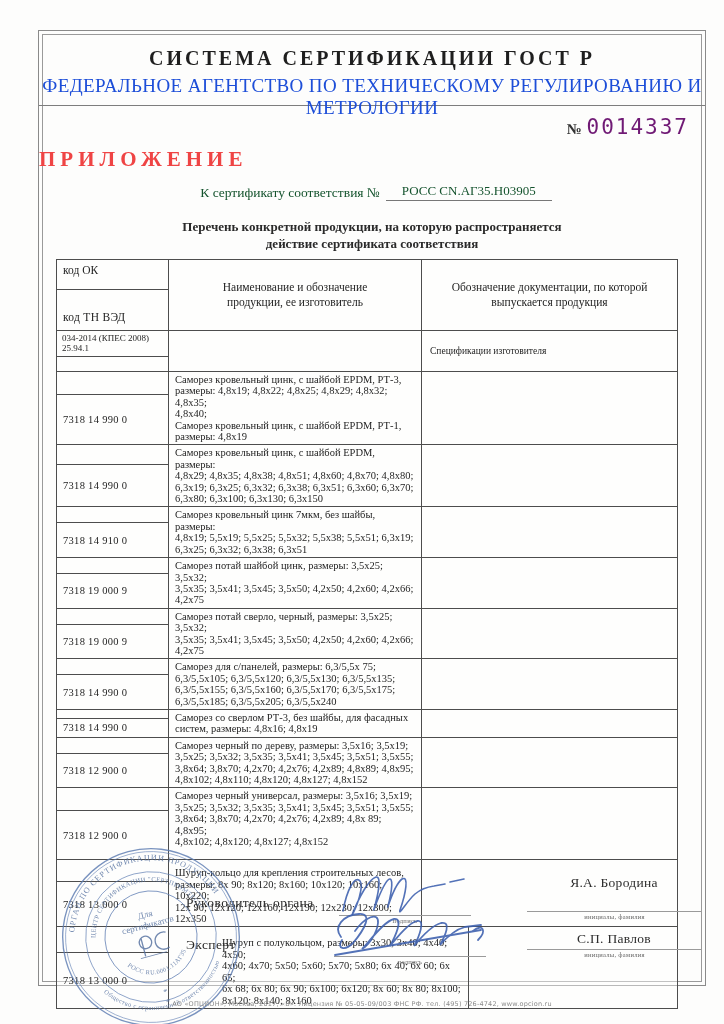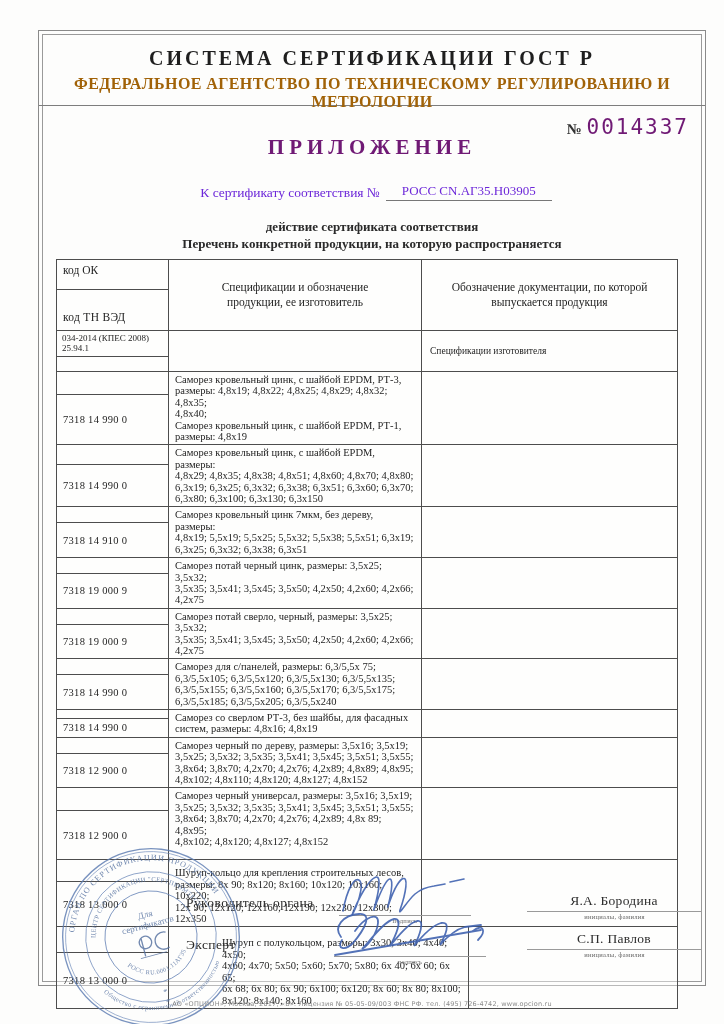--- a/index.html
+++ b/index.html
@@ -8,28 +8,28 @@
     background:#fdfdfc;
     font-family:"Liberation Serif","DejaVu Serif",serif;
     color:#242424;
     -webkit-font-smoothing:antialiased;
   }
   .frame{position:absolute;left:38px;top:30px;width:666px;height:954px;border:1px solid #8a8a8a;}
   .frame-inner{position:absolute;inset:3px;border:1px solid #9a9a9a;pointer-events:none;}
   
   .header{position:absolute;left:0;right:0;top:0;height:74px;border-bottom:1px solid #7d7d7d;text-align:center;}
   .sys-title{margin-top:16px;font-size:20px;font-weight:bold;letter-spacing:3px;color:#1e1e1e;}
-  .agency{margin-top:5px;font-size:16px;font-weight:bold;letter-spacing:.4px;color:#a16207;}
+  .agency{margin-top:5px;font-size:19px;font-weight:normal;letter-spacing:.4px;color:#1d4ed8;}
   
   .blank-no{position:absolute;right:16px;top:84px;white-space:nowrap;}
   .blank-no .pref{font-size:15px;color:#333;margin-right:5px;font-weight:bold;}
   .blank-no .digits{font-family:"DejaVu Sans Mono",monospace;font-size:21px;color:#701a75;letter-spacing:2px;}
   
-  .doc-title{position:absolute;left:0;right:0;top:104px;text-align:center;font-size:21px;font-weight:bold;letter-spacing:5px;color:#701a75;}
-  .cert-line{position:absolute;left:8px;right:0;top:152px;text-align:center;font-size:13.5px;color:#6d28d9;}
+  .doc-title{position:absolute;left:0;right:0;top:116px;text-align:left;font-size:21px;font-weight:bold;letter-spacing:5px;color:#ef4444;}
+  .cert-line{position:absolute;left:8px;right:0;top:152px;text-align:center;font-size:13.5px;color:#14532d;}
   .cert-line .cert-value{display:inline-block;border-bottom:1px solid #777;padding:0 16px 1px;margin-left:6px;font-size:13px;vertical-align:bottom;}
   .purpose{position:absolute;left:0;right:0;top:187px;text-align:center;font-size:13px;font-weight:bold;line-height:17px;color:#2a2a2a;}
   
   .cert-table{position:absolute;left:17px;top:228px;width:620px;border:1px solid #4d4d4d;background:rgba(255,255,255,.4);}
   .t-row{display:flex;border-bottom:1px solid #4d4d4d;align-items:stretch;}
   .t-row:last-child{border-bottom:none;}
   .c1{width:112px;flex:0 0 112px;border-right:1px solid #4d4d4d;display:flex;flex-direction:column;box-sizing:border-box;}
   .c1-top{flex:0 0 32%;min-height:9px;border-bottom:1px solid #4d4d4d;padding:2px 5px;font-size:9.5px;line-height:10.5px;white-space:pre-line;box-sizing:border-box;}
   .c1-bot{flex:1;display:flex;align-items:center;padding:2px 6px;font-size:10.5px;letter-spacing:.3px;box-sizing:border-box;}
   .c2{width:253px;flex:0 0 253px;border-right:1px solid #4d4d4d;padding:2px 6px;font-size:10.5px;line-height:11.4px;white-space:pre-line;box-sizing:border-box;}
@@ -72,32 +72,32 @@
     <span class="pref">№</span><span class="digits">0014337</span>
   </div>
 
   <div class="doc-title">ПРИЛОЖЕНИЕ</div>
 
   <div class="cert-line">
     <span>К сертификату соответствия №</span><span class="cert-value">РОСС CN.АГ35.Н03905</span>
   </div>
 
   <div class="purpose">
+    <div>Перечень конкретной продукции, на которую распространяется</div>
     <div>действие сертификата соответствия</div>
-    <div>Перечень конкретной продукции, на которую распространяется</div>
   </div>
 
   <div class="cert-table">
 
     <div class="t-row th">
       <div class="c1">
         <div class="c1-top">код ОК</div>
         <div class="c1-bot">код ТН ВЭД</div>
       </div>
-      <div class="c2 hc">Спецификации и обозначение
+      <div class="c2 hc">Наименование и обозначение
 продукции, ее изготовитель</div>
       <div class="c3 hc">Обозначение документации,
 по которой выпускается продукция</div>
     </div>
 
     <div class="t-row r0">
       <div class="c1">
         <div class="c1-top">034-2014 (КПЕС 2008)
 25.94.1</div>
         <div class="c1-bot"></div>
@@ -129,32 +129,32 @@
 6,3х19; 6,3х25; 6,3х32; 6,3х38; 6,3х51; 6,3х60; 6,3х70;
 6,3х80; 6,3х100; 6,3х130; 6,3х150</div>
       <div class="c3"></div>
     </div>
 
     <div class="t-row">
       <div class="c1">
         <div class="c1-top"></div>
         <div class="c1-bot">7318 14 910 0</div>
       </div>
-      <div class="c2">Саморез кровельный цинк 7мкм, без дереву, размеры:
+      <div class="c2">Саморез кровельный цинк 7мкм, без шайбы, размеры:
 4,8х19; 5,5х19; 5,5х25; 5,5х32; 5,5х38; 5,5х51; 6,3х19;
 6,3х25; 6,3х32; 6,3х38; 6,3х51</div>
       <div class="c3"></div>
     </div>
 
     <div class="t-row">
       <div class="c1">
         <div class="c1-top"></div>
         <div class="c1-bot">7318 19 000 9</div>
       </div>
-      <div class="c2">Саморез потай черный цинк, размеры: 3,5х25; 3,5х32;
+      <div class="c2">Саморез потай шайбой цинк, размеры: 3,5х25; 3,5х32;
 3,5х35; 3,5х41; 3,5х45; 3,5х50; 4,2х50; 4,2х60; 4,2х66;
 4,2х75</div>
       <div class="c3"></div>
     </div>
 
     <div class="t-row">
       <div class="c1">
         <div class="c1-top"></div>
         <div class="c1-bot">7318 19 000 9</div>
       </div>
@@ -250,21 +250,21 @@
     <g fill="none" stroke="#3c5fae" stroke-width="1.8" stroke-linecap="round" opacity=".88">
       <path d="M12,34 C4,24 14,12 30,11 C44,10 36,26 24,40 C16,48 7,46 13,37"></path>
       <path d="M26,28 C36,14 50,8 49,20 C48,30 40,42 33,46 C44,34 56,18 65,16 C75,15 66,34 61,43 C70,32 80,20 88,18 C97,16 90,34 85,43 C94,32 104,22 112,20 C123,18 116,33 111,42 C118,34 128,26 136,24 L152,22"></path>
       <path d="M6,52 L152,27"></path>
       <path d="M144,28 C154,20 158,28 149,37"></path>
     </g>
   </svg>
   <div class="sig-line" style="left:295px;top:925px;width:152px;"></div>
   <div class="tiny-cap" style="left:295px;top:927px;width:152px;">подпись</div>
 
-  <div class="name" style="left:490px;top:862px;width:170px;">Я.А. Бородина</div>
+  <div class="name" style="left:490px;top:844px;width:170px;">Я.А. Бородина</div>
   <div class="sig-line" style="left:488px;top:880px;width:175px;"></div>
   <div class="tiny-cap" style="left:488px;top:882px;width:175px;">инициалы, фамилия</div>
 
   <div class="name" style="left:490px;top:900px;width:170px;">С.П. Павлов</div>
   <div class="sig-line" style="left:488px;top:918px;width:175px;"></div>
   <div class="tiny-cap" style="left:488px;top:920px;width:175px;">инициалы, фамилия</div>
 
   <svg class="stamp" viewBox="0 0 200 200">
     <defs>
       <path id="ring1top" d="M 20,100 A 80,80 0 1 1 180,100"></path>

